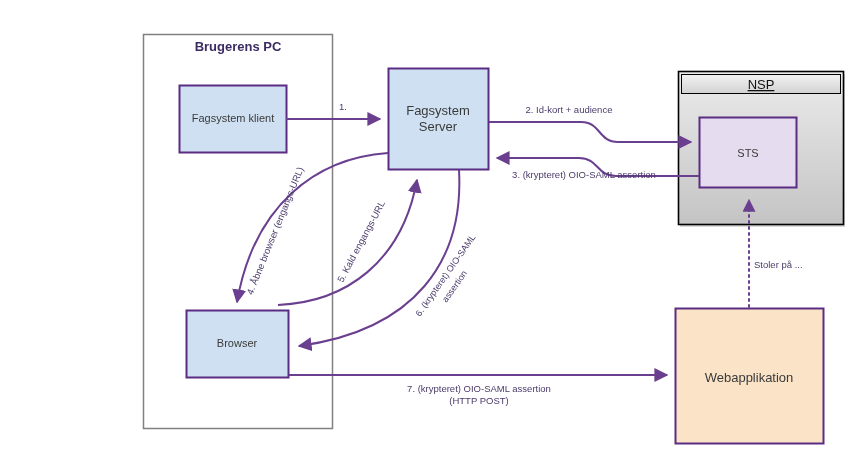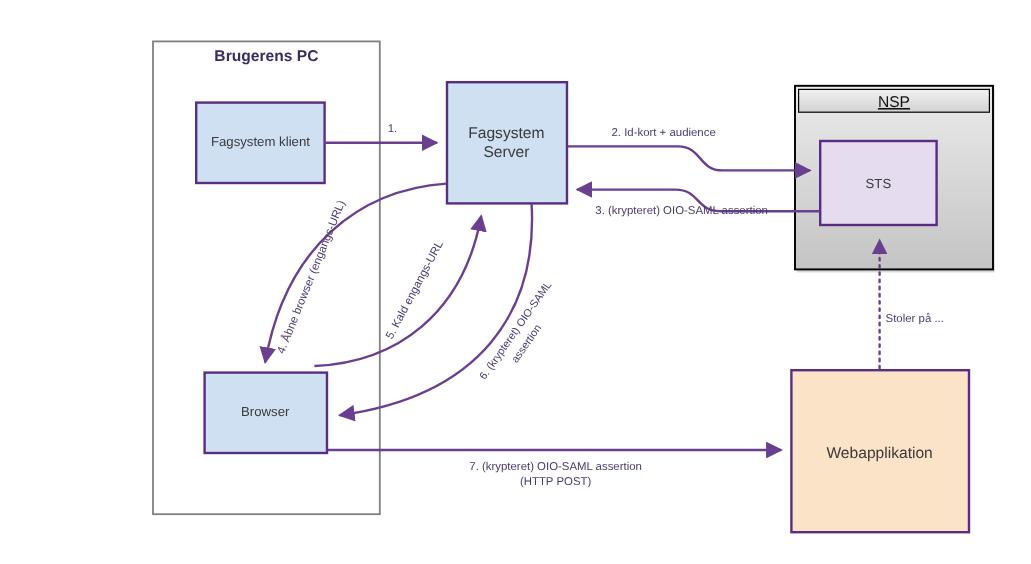--- a/index.html
+++ b/index.html
@@ -9,21 +9,21 @@
   }
   body {
     width: 859px;
     height: 470px;
     position: relative;
     font-family: "Liberation Sans", sans-serif;
     overflow: hidden;
   }
   #stage {
     position: absolute;
-    left: 0; top: 0;
+    left: 16px; top: 0;
     width: 779px;
     height: 470px;
   }
   svg.diagram {
     position: absolute;
     left: 0; top: 0;
     width: 859px;
     height: 470px;
   }
   .node-label {

